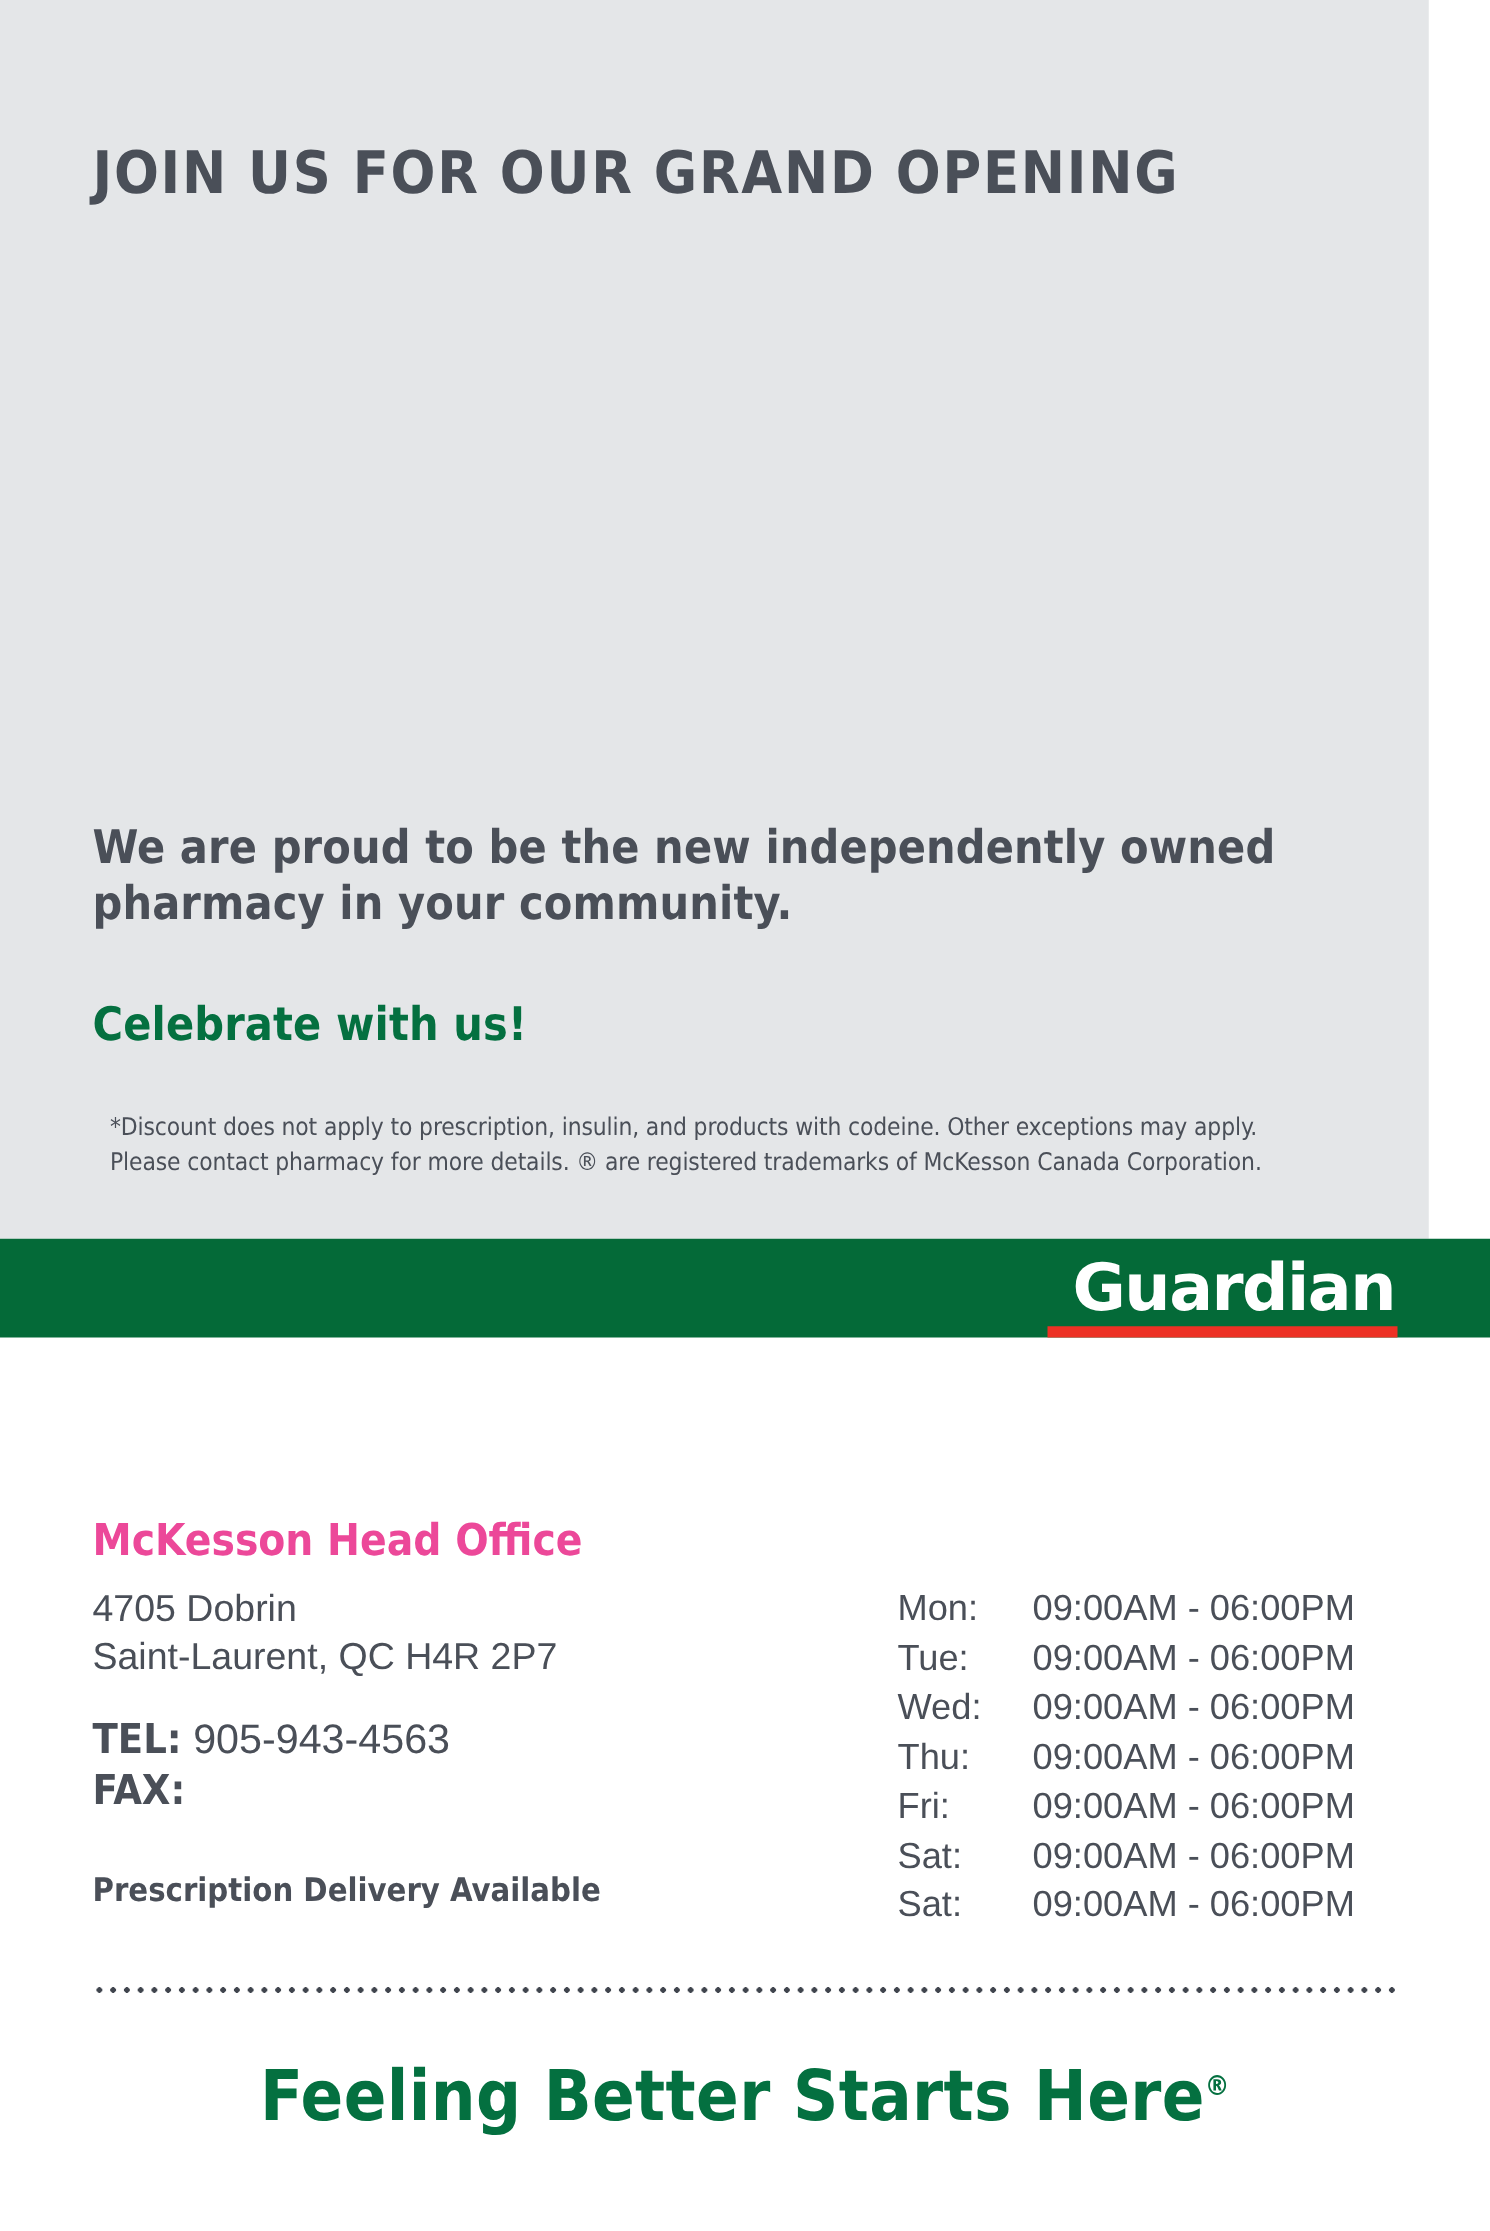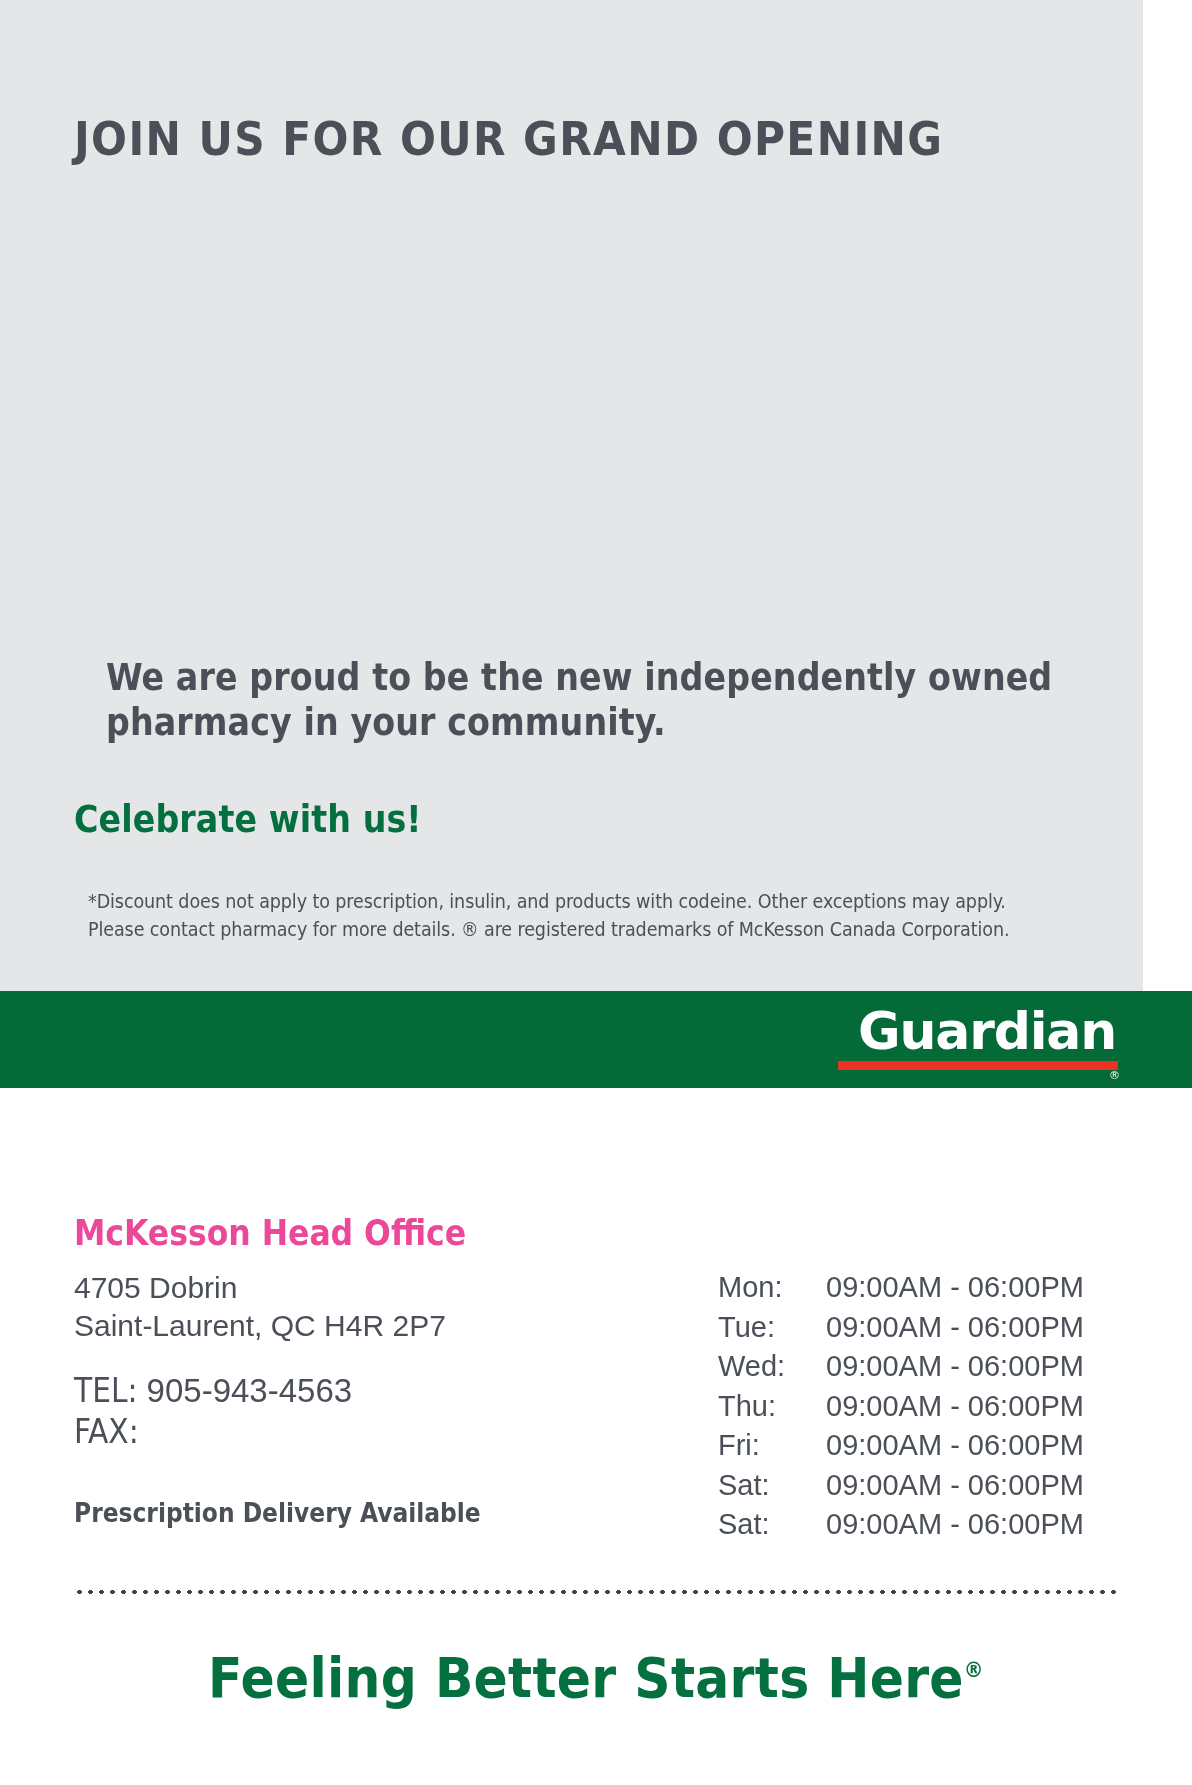--- a/index.html
+++ b/index.html
@@ -59,21 +59,20 @@
     position: absolute;
     left: 74px;
     top: 655px;
     width: 990px;
     font-family: "DejaVu Sans Condensed", "Liberation Sans Narrow", "Liberation Sans", sans-serif;
     font-weight: 700;
     font-size: 37px;
     line-height: 1.22;
     color: #4a4f58;
     letter-spacing: 0.1px;
-    margin-left: 32px;
   }
 
   .celebrate {
     position: absolute;
     left: 74px;
     top: 800px;
     font-family: "DejaVu Sans Condensed", "Liberation Sans Narrow", "Liberation Sans", sans-serif;
     font-weight: 700;
     font-size: 37px;
     line-height: 1.1;
@@ -94,21 +93,21 @@
     letter-spacing: -0.1px;
   }
   .disclaimer .line { display: block; white-space: nowrap; }
 
   
   .brand-bar {
     position: absolute;
     left: 0;
     top: 991px;
     width: 1192px;
-    height: 97px;
+    height: 79px;
     background: #046a38;
   }
 
   .logo {
     position: absolute;
     right: 74px;
     top: 14px;
     text-align: right;
   }
   .logo-word {
@@ -167,21 +166,21 @@
   .contact {
     margin-top: 26px;
     font-family: "Liberation Sans", sans-serif;
     font-size: 33px;
     line-height: 1.24;
     color: #4a4f58;
   }
   .contact .row { display: block; white-space: nowrap; }
   .contact .lbl {
     font-family: "DejaVu Sans Condensed", "Liberation Sans Narrow", "Liberation Sans", sans-serif;
-    font-weight: 400;
+    font-weight: 700;
     margin-top: 36px;
   }
   .contact .val { font-weight: 400; }
 
   .delivery {
     margin-top: 46px;
     font-family: "DejaVu Sans Condensed", "Liberation Sans Narrow", "Liberation Sans", sans-serif;
     font-weight: 700;
     font-size: 26px;
     line-height: 1.1;

